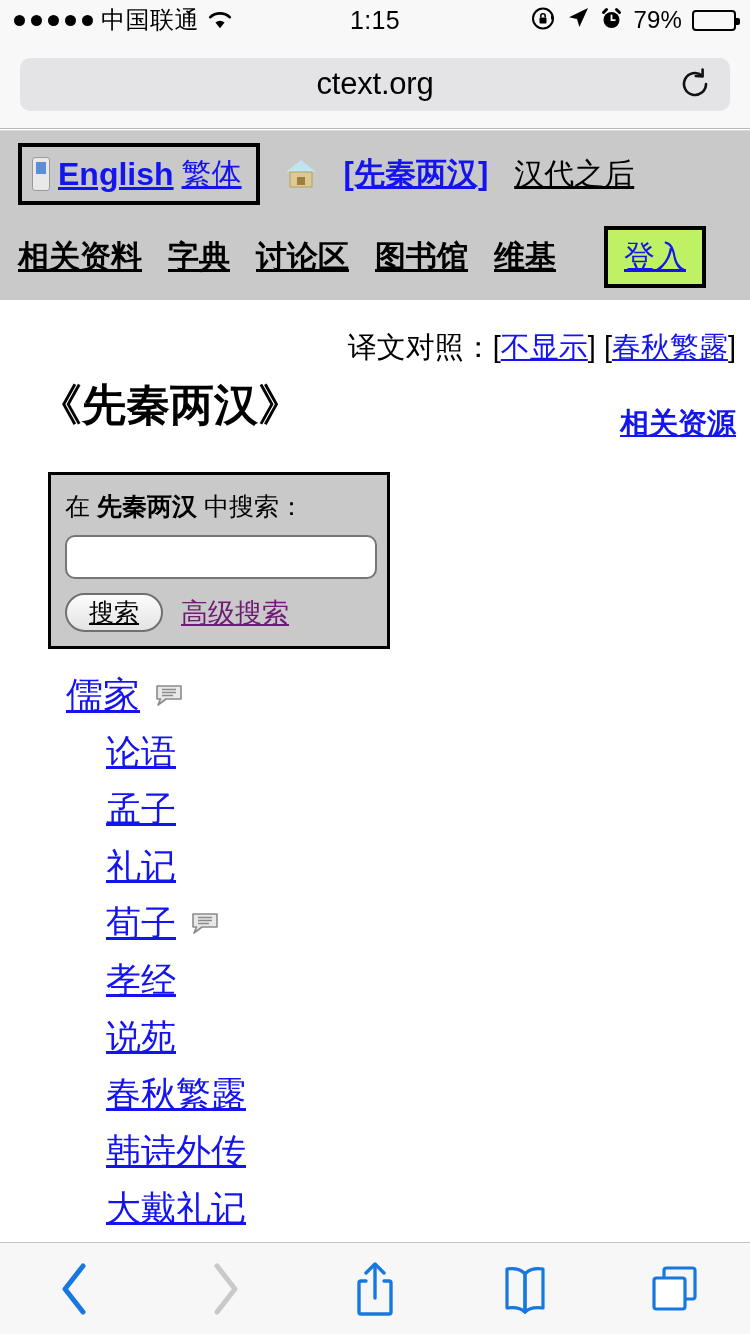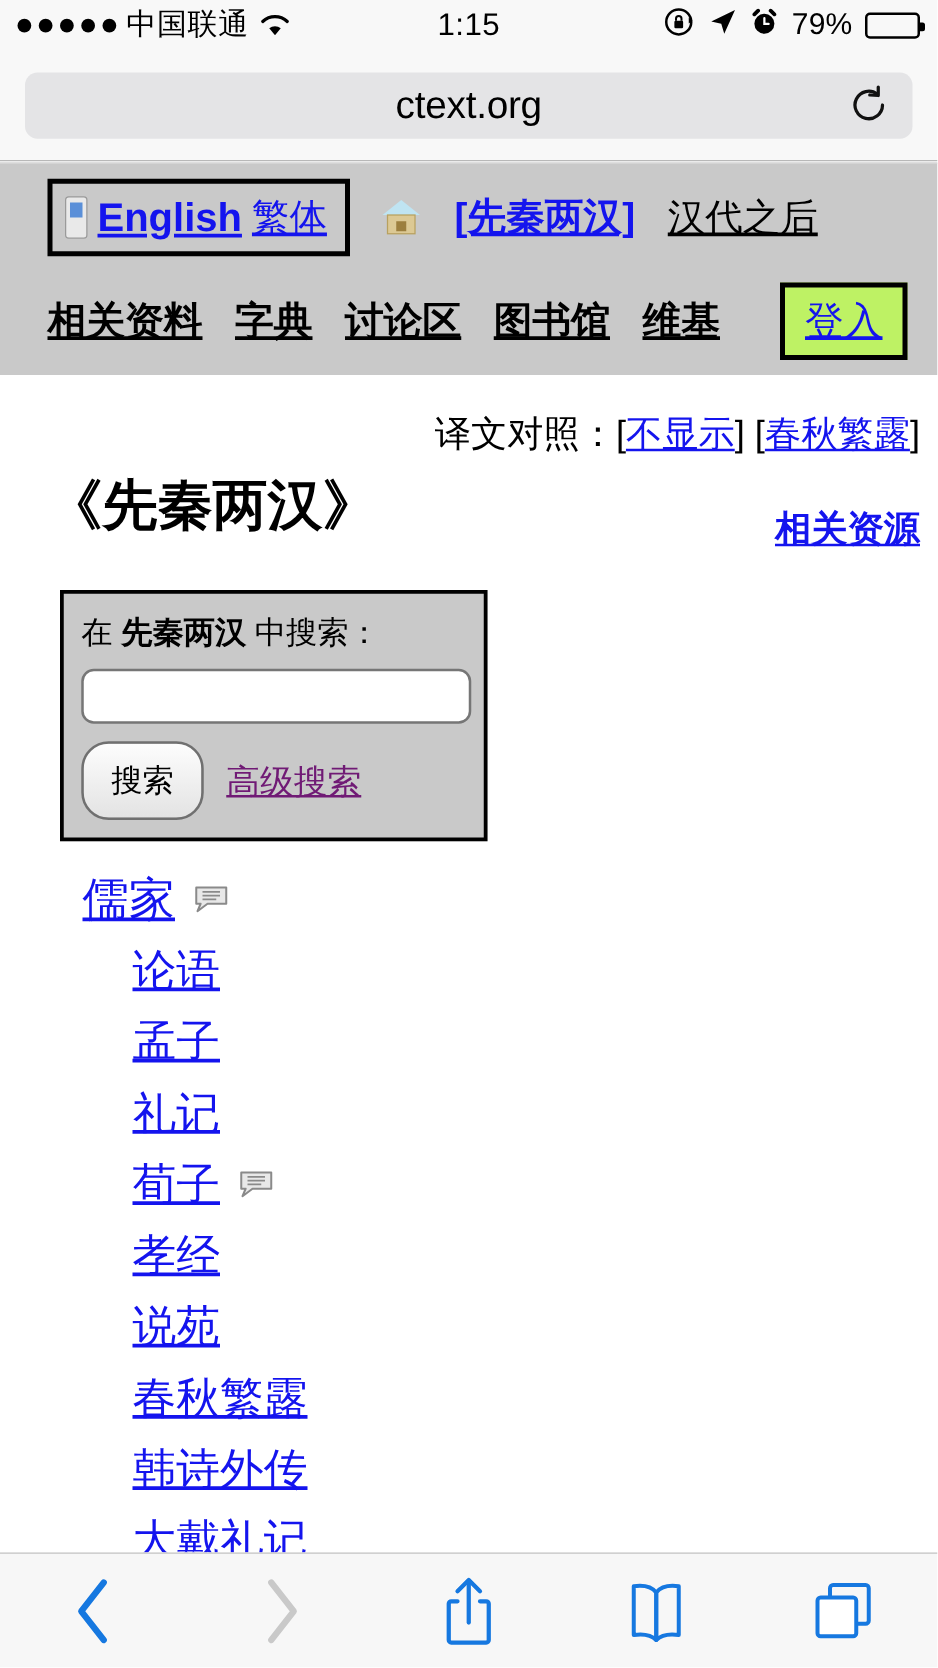--- a/index.html
+++ b/index.html
@@ -51,21 +51,20 @@
   .reload-btn {
     position: absolute; right: 18px; top: 50%; transform: translateY(-50%);
     width: 34px; height: 34px;
   }
 
   
   .sitenav {
     position: absolute; top: 130px; left: 0; width: 750px; height: 170px;
     background: #c9c9c9;
     border-top: 1px solid #d8d8d8;
-    padding-left: 20px;
   }
   .navrow1 { display: flex; align-items: center; height: 86px; padding-left: 18px; }
   .langbox {
     border: 4px solid #000; background: #c9c9c9;
     height: 62px; display: flex; align-items: center; gap: 8px;
     padding: 0 14px 0 10px;
   }
   .mobile-ico {
     width: 18px; height: 34px; background: #e9e9e9;
     border: 1px solid #9a9a9a; border-radius: 3px;
@@ -108,22 +107,23 @@
   .search-label b { font-weight: bold; }
   .search-input {
     display: block; width: 312px; height: 44px; margin-top: 14px;
     border: 2px solid #767676; border-radius: 10px; background: #fff;
     font-size: 24px; padding: 0 10px; font-family: "Liberation Sans", sans-serif;
   }
   .search-ctl { display: flex; align-items: center; gap: 18px; margin-top: 14px; }
   .search-btn {
     border: 2px solid #707070; border-radius: 22px;
     background: linear-gradient(#fdfdfd, #e3e3e3);
-    font-size: 25px; padding: 13px 22px; color: #000;
+    font-size: 25px; padding: 1px 22px; color: #000;
     font-family: "Liberation Sans", sans-serif;
+    text-decoration: underline;
   }
   .adv-link { font-size: 27px; color: #701a75; text-decoration: underline; }
 
   .booklist { margin: 22px 0 0 0; padding: 0; list-style: none; }
   .cat-item { padding-left: 66px; display: flex; align-items: center; gap: 14px; margin-bottom: 8px; }
   .cat-item a { font-size: 37px; color: #1414ee; text-decoration: underline; }
   .book-item { padding-left: 106px; display: flex; align-items: center; gap: 14px; margin-bottom: 10px; }
   .book-item a { font-size: 35px; color: #1414ee; text-decoration: underline; }
   .note-ico { display: inline-block; width: 30px; height: 24px; flex: 0 0 auto; }
 

